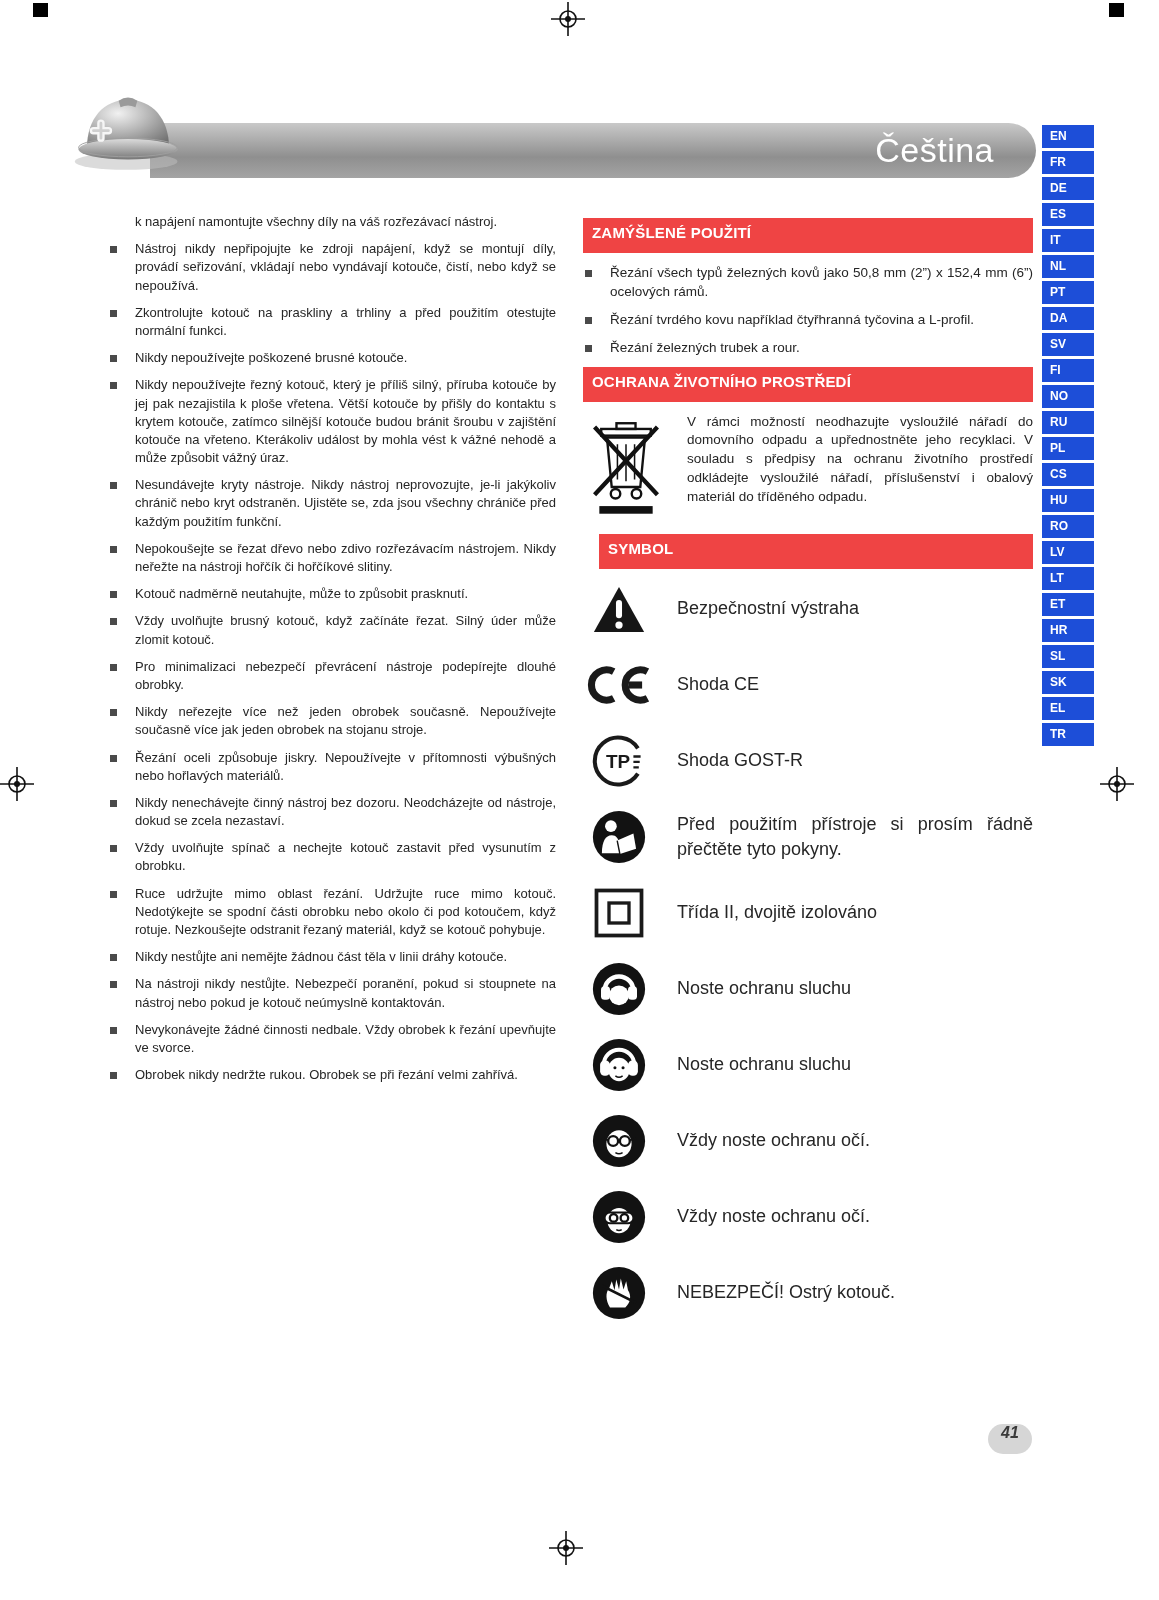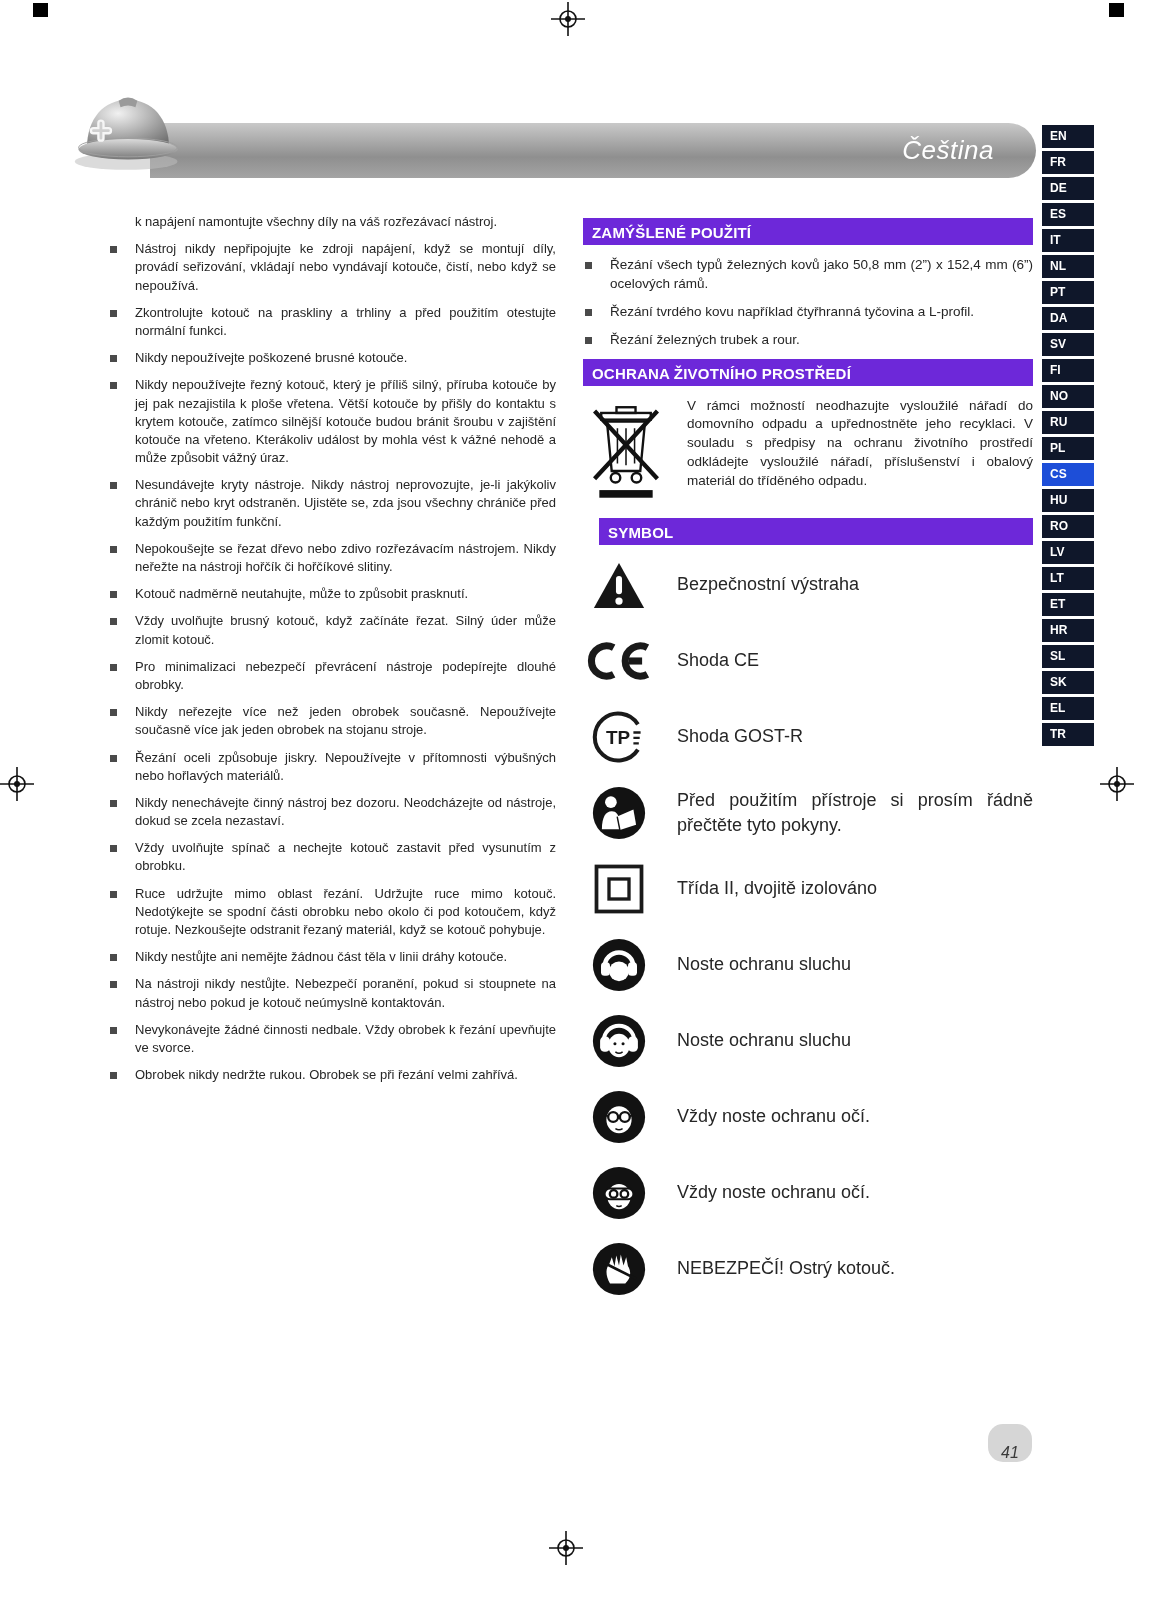--- a/index.html
+++ b/index.html
@@ -17,52 +17,52 @@
   .reg-left   { left:0px;   top:767px; }
   .reg-right  { left:1100px;top:767px; }
   .reg-bottom { left:549px; top:1531px; }
 
   
   .helmet { position:absolute; left:72px; top:80px; z-index:2; }
   .banner { position:absolute; left:150px; top:123px; width:886px; height:55px;
             border-radius:0 30px 30px 0;
             background:linear-gradient(180deg,#c9c9c9 0%,#8f8f8f 62%,#a4a4a4 100%);
             display:flex; align-items:center; justify-content:flex-end; padding-right:42px; z-index:1; }
-  .banner .banner-title { color:#ffffff; font-size:26px; letter-spacing:0.5px;font-style:italic; }
+  .banner .banner-title { color:#ffffff; font-size:34px; letter-spacing:0.5px; }
 
   
   .langtabs { position:absolute; left:1042px; top:125px; width:52px; }
-  .langtab { height:23px; line-height:23px; margin-bottom:3px; background:#0f172a; color:#ffffff;
+  .langtab { height:23px; line-height:23px; margin-bottom:3px; background:#1d4ed8; color:#ffffff;
              font-size:12px; font-weight:bold; padding-left:8px; cursor:pointer; }
   .langtab.active { background:#1d4ed8; }
 
   
   .leftcol { position:absolute; left:108px; top:213px; width:448px; font-size:13px; line-height:1.4; }
   .intro { padding-left:27px; margin-bottom:9px; text-align:justify; }
   .bullet-item { position:relative; padding-left:27px; margin-bottom:9px; text-align:justify; }
   .bullet-square { position:absolute; left:2px; top:6px; width:7px; height:7px; background:#4a4a4a; }
 
   
   .rightcol { position:absolute; left:583px; top:218px; width:450px; font-size:13.5px; line-height:1.4; }
-  .secheader { background:#6d28d9; color:#ffffff; font-weight:bold; font-size:15px;
-               padding:4px 9px 2px; margin-bottom:11px; letter-spacing:0.2px; }
+  .secheader { background:#ef4444; color:#ffffff; font-weight:bold; font-size:15px;
+               padding:4px 9px 10px; margin-bottom:11px; letter-spacing:0.2px; }
   .sec-env { margin-top:9px; }
   .sec-sym { margin-top:15px;margin-left:16px; }
   .env-row { display:flex; gap:18px; margin-bottom:8px; }
   .weee-box { flex:0 0 86px; display:flex; justify-content:center; align-items:flex-start; padding-top:4px; }
   .envtext { flex:1; text-align:justify; }
 
   .symbol-row { display:flex; align-items:center; gap:22px; margin-bottom:17px; min-height:59px; }
   .symbol-icon { flex:0 0 72px; display:flex; justify-content:center; align-items:center; }
   .symbol-label { flex:1; font-size:18px; text-align:justify; }
 
   
-  .pagenum { position:absolute; left:988px; top:1424px; width:44px; height:38px; border-radius:15px;
-             background:#d6d6d6; display:flex; align-items:flex-end; justify-content:center;
-             font-style:italic; font-size:16px; color:#3a3a3a; }
+  .pagenum { position:absolute; left:988px; top:1424px; width:44px; height:30px; border-radius:15px;
+             background:#d6d6d6; display:flex; align-items:flex-start; justify-content:center;
+             font-style:italic; font-size:16px; color:#3a3a3a;font-weight:bold; }
 </style>
 </head>
 <body>
 
 <div class="page">
 
   <div class="cropmark tl"></div>
   <div class="cropmark tr"></div>
 
   <svg class="regmark reg-top" width="34" height="34" viewBox="0 0 34 34">

